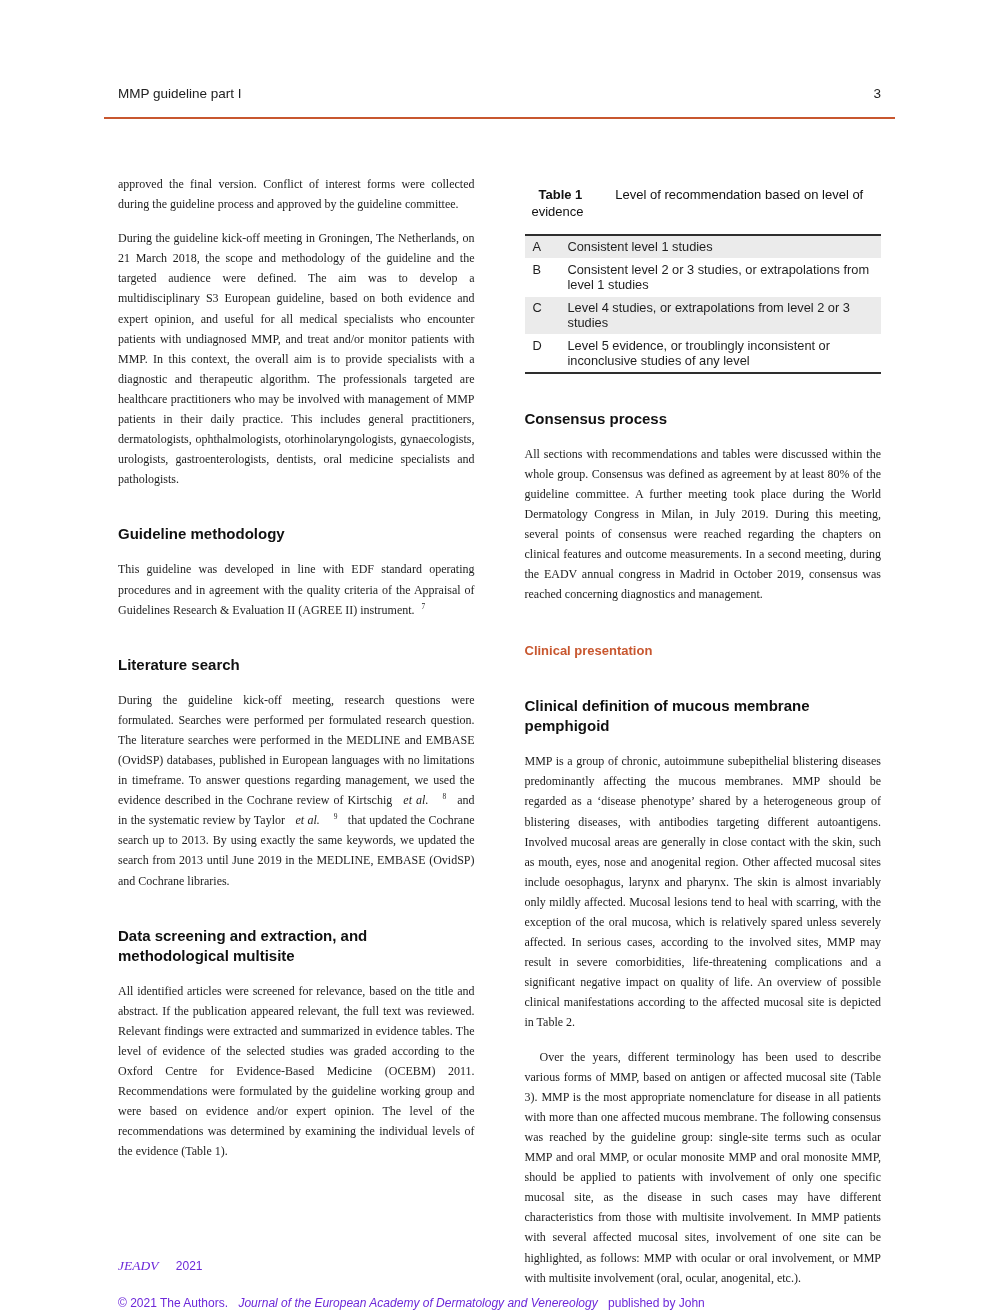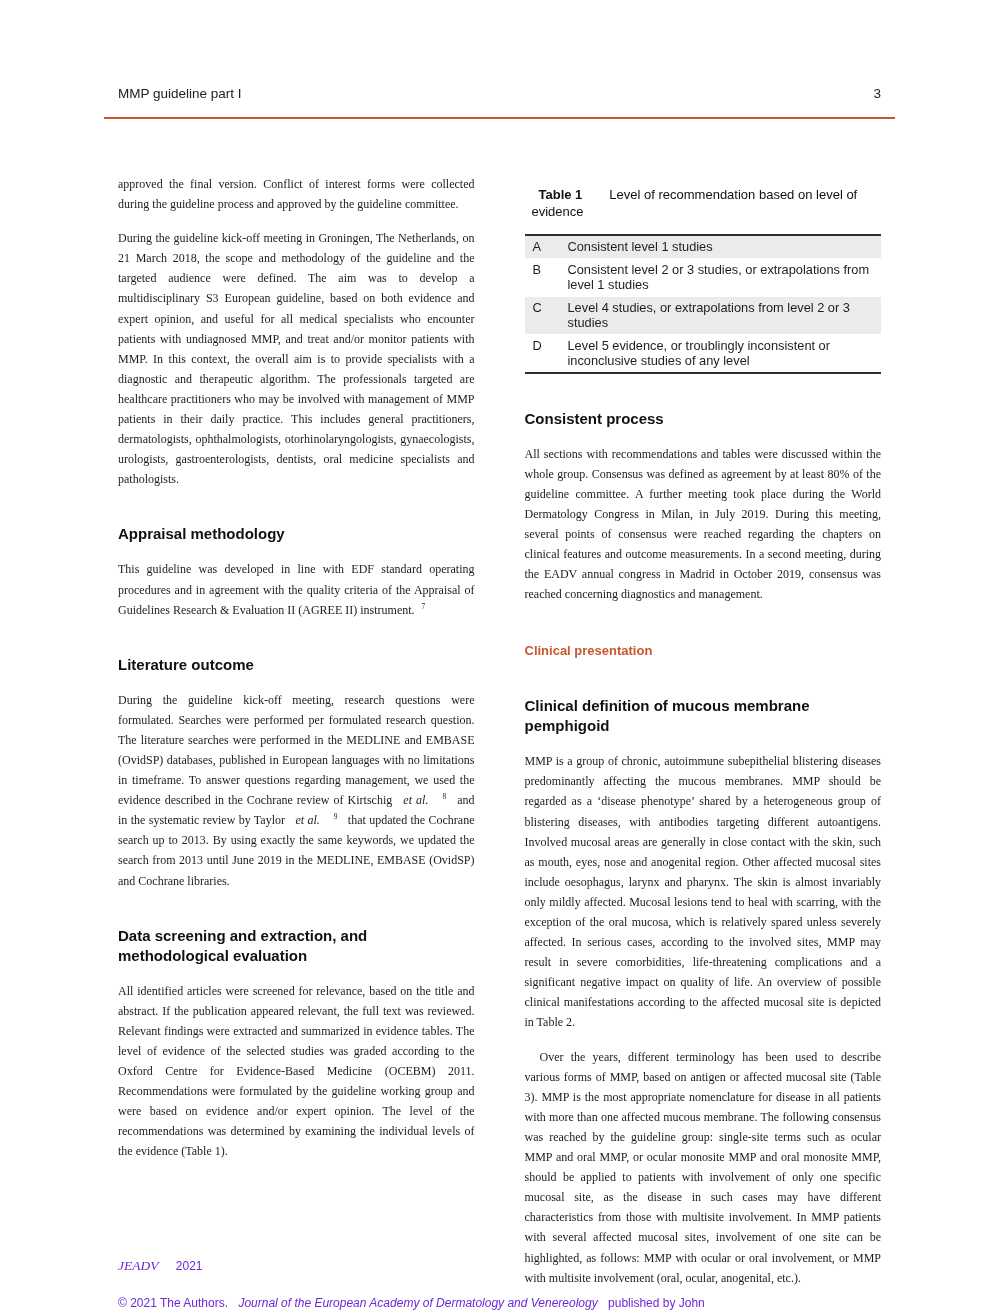--- a/index.html
+++ b/index.html
@@ -51,21 +51,21 @@
     margin-top:22px;margin-bottom:0;
   }
   .after-accent{margin-top:19px;}
 
   
   .table-block{
     font-family:"Liberation Sans","DejaVu Sans",sans-serif;
     margin-top:5px;
   }
   .table-caption{font-size:13px;line-height:17px;color:#111;margin-bottom:7px;}
-  .table-caption b{margin-right:13px;}
+  .table-caption b{margin-right:19px;}
   table.t1{border-collapse:collapse;width:100%;
     border-top:2px solid var(--rule);border-bottom:2px solid var(--rule);}
   table.t1 td{
     font-size:12.8px;line-height:15.5px;color:#1e1e1e;
     padding:3px 2px 3px 7px;vertical-align:top;
   }
   table.t1 td.grade{width:36px;padding-left:8px;}
   table.t1 tr:nth-child(odd){background:var(--shade);}
   table.t1 tr{border-top:1.5px solid #ffffff;}
 
@@ -98,27 +98,27 @@
     <div class="running-head-rule"></div>
   </div>
 
   <div class="content">
 
     <div class="col">
       <p class="body-par">approved the final version. Conflict of interest forms were collected during the guideline process and approved by the guideline committee.</p>
 
       <p class="body-par">During the guideline kick-off meeting in Groningen, The Netherlands, on 21 March 2018, the scope and methodology of the guideline and the targeted audience were defined. The aim was to develop a multidisciplinary S3 European guideline, based on both evidence and expert opinion, and useful for all medical specialists who encounter patients with undiagnosed MMP, and treat and/or monitor patients with MMP. In this context, the overall aim is to provide specialists with a diagnostic and therapeutic algorithm. The professionals targeted are healthcare practitioners who may be involved with management of MMP patients in their daily practice. This includes general practitioners, dermatologists, ophthalmologists, otorhinolaryngologists, gynaecologists, urologists, gastroenterologists, dentists, oral medicine specialists and pathologists.</p>
 
-      <h3 class="sec">Appraisal methodology</h3>
+      <h3 class="sec">Guideline methodology</h3>
       <p class="body-par">This guideline was developed in line with EDF standard operating procedures and in agreement with the quality criteria of the Appraisal of Guidelines Research &amp; Evaluation II (AGREE II) instrument.<sup>7</sup></p>
 
-      <h3 class="sec">Literature outcome</h3>
+      <h3 class="sec">Literature search</h3>
       <p class="body-par">During the guideline kick-off meeting, research questions were formulated. Searches were performed per formulated research question. The literature searches were performed in the MEDLINE and EMBASE (OvidSP) databases, published in European languages with no limitations in timeframe. To answer questions regarding management, we used the evidence described in the Cochrane review of Kirtschig <i>et al.</i><sup>8</sup> and in the systematic review by Taylor <i>et al.</i><sup>9</sup> that updated the Cochrane search up to 2013. By using exactly the same keywords, we updated the search from 2013 until June 2019 in the MEDLINE, EMBASE (OvidSP) and Cochrane libraries.</p>
 
-      <h3 class="sec">Data screening and extraction, and methodological evaluation</h3>
+      <h3 class="sec">Data screening and extraction, and methodological multisite</h3>
       <p class="body-par">All identified articles were screened for relevance, based on the title and abstract. If the publication appeared relevant, the full text was reviewed. Relevant findings were extracted and summarized in evidence tables. The level of evidence of the selected studies was graded according to the Oxford Centre for Evidence-Based Medicine (OCEBM) 2011. Recommendations were formulated by the guideline working group and were based on evidence and/or expert opinion. The level of the recommendations was determined by examining the individual levels of the evidence (Table 1).</p>
     </div>
 
     <div class="col">
 
       <div class="table-block">
         <div class="table-caption">
           <b>Table 1</b><span>Level of recommendation based on level of evidence</span>
         </div>
         <table class="t1">
@@ -136,21 +136,21 @@
               <td>Level 4 studies, or extrapolations from level 2 or 3 studies</td>
             </tr>
             <tr>
               <td class="grade">D</td>
               <td>Level 5 evidence, or troublingly inconsistent or inconclusive studies of any level</td>
             </tr>
           </tbody>
         </table>
       </div>
 
-      <h3 class="sec gap-after-table">Consistent process</h3>
+      <h3 class="sec gap-after-table">Consensus process</h3>
       <p class="body-par">All sections with recommendations and tables were discussed within the whole group. Consensus was defined as agreement by at least 80% of the guideline committee. A further meeting took place during the World Dermatology Congress in Milan, in July 2019. During this meeting, several points of consensus were reached regarding the chapters on clinical features and outcome measurements. In a second meeting, during the EADV annual congress in Madrid in October 2019, consensus was reached concerning diagnostics and management.</p>
 
       <h2 class="accent">Clinical presentation</h2>
 
       <h3 class="sec after-accent">Clinical definition of mucous membrane pemphigoid</h3>
       <p class="body-par">MMP is a group of chronic, autoimmune subepithelial blistering diseases predominantly affecting the mucous membranes. MMP should be regarded as a ‘disease phenotype’ shared by a heterogeneous group of blistering diseases, with antibodies targeting different autoantigens. Involved mucosal areas are generally in close contact with the skin, such as mouth, eyes, nose and anogenital region. Other affected mucosal sites include oesophagus, larynx and pharynx. The skin is almost invariably only mildly affected. Mucosal lesions tend to heal with scarring, with the exception of the oral mucosa, which is relatively spared unless severely affected. In serious cases, according to the involved sites, MMP may result in severe comorbidities, life-threatening complications and a significant negative impact on quality of life. An overview of possible clinical manifestations according to the affected mucosal site is depicted in Table 2.</p>
       <p class="body-par indent-first">Over the years, different terminology has been used to describe various forms of MMP, based on antigen or affected mucosal site (Table 3). MMP is the most appropriate nomenclature for disease in all patients with more than one affected mucous membrane. The following consensus was reached by the guideline group: single-site terms such as ocular MMP and oral MMP, or ocular monosite MMP and oral monosite MMP, should be applied to patients with involvement of only one specific mucosal site, as the disease in such cases may have different characteristics from those with multisite involvement. In MMP patients with several affected mucosal sites, involvement of one site can be highlighted, as follows: MMP with ocular or oral involvement, or MMP with multisite involvement (oral, ocular, anogenital, etc.).</p>
     </div>
 
   </div>

